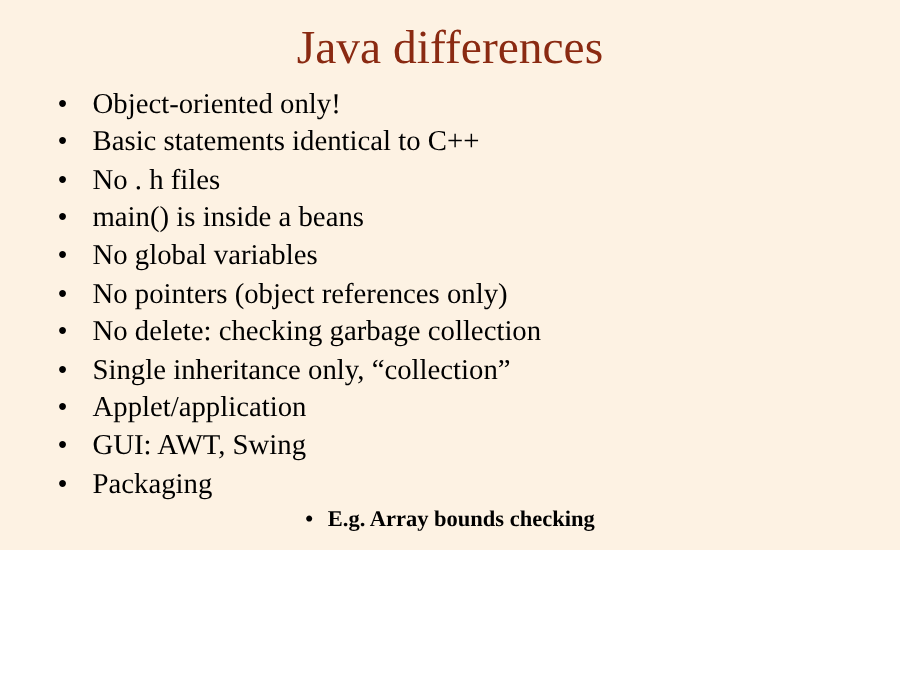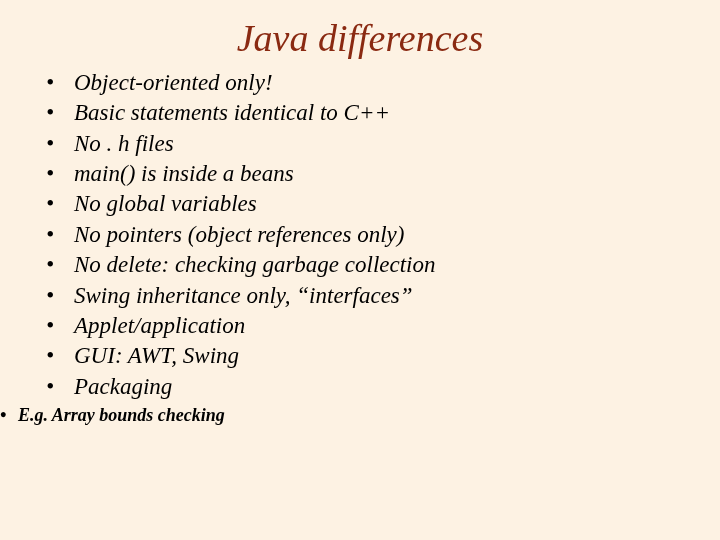--- a/index.html
+++ b/index.html
@@ -4,27 +4,26 @@
 <style>
   html, body {
     margin: 0;
     padding: 0;
     width: 720px;
     height: 540px;
     overflow: hidden;
   }
   .slide {
     width: 720px;
-    height: 540px;
+    height: 440px;
     background: #fdf2e3;
     box-sizing: border-box;
     font-family: "Times New Roman", Times, serif;
     color: #000;
     position: relative;
-    font-style: italic;
   }
   .title {
     text-align: center;
     font-size: 38px;
     color: #8a2a12;
     padding-top: 16px;
     padding-bottom: 8px;
     font-weight: normal;
   }
   ul.main {
@@ -42,20 +41,21 @@
     content: "•";
     position: absolute;
     left: -18px;
     top: 0;
     font-size: 23px;
   }
   ul.sub {
     margin: 2px 0 2px 0;
     padding: 0;
     list-style: none;
+    text-align: center;
   }
   ul.sub > li {
     font-size: 18px;
     font-weight: bold;
     line-height: 1.3;
     display: inline-block;
     position: relative;
     padding-left: 18px;
   }
   ul.sub > li::before {
@@ -72,21 +72,21 @@
   <div class="title">Java differences</div>
 
   <ul class="main">
     <li>Object-oriented only!</li>
     <li>Basic statements identical to C++</li>
     <li>No . h files</li>
     <li>main() is inside a beans</li>
     <li>No global variables</li>
     <li>No pointers (object references only)</li>
     <li>No delete:  checking garbage collection</li>
-    <li>Swing inheritance only,  “interfaces”</li>
+    <li>Single inheritance only,  “collection”</li>
     <li>Applet/application</li>
     <li>GUI:  AWT, Swing</li>
     <li>Packaging</li>
   </ul>
 
   <ul class="sub">
     <li>E.g. Array bounds checking</li>
   </ul>
 
 </div>

